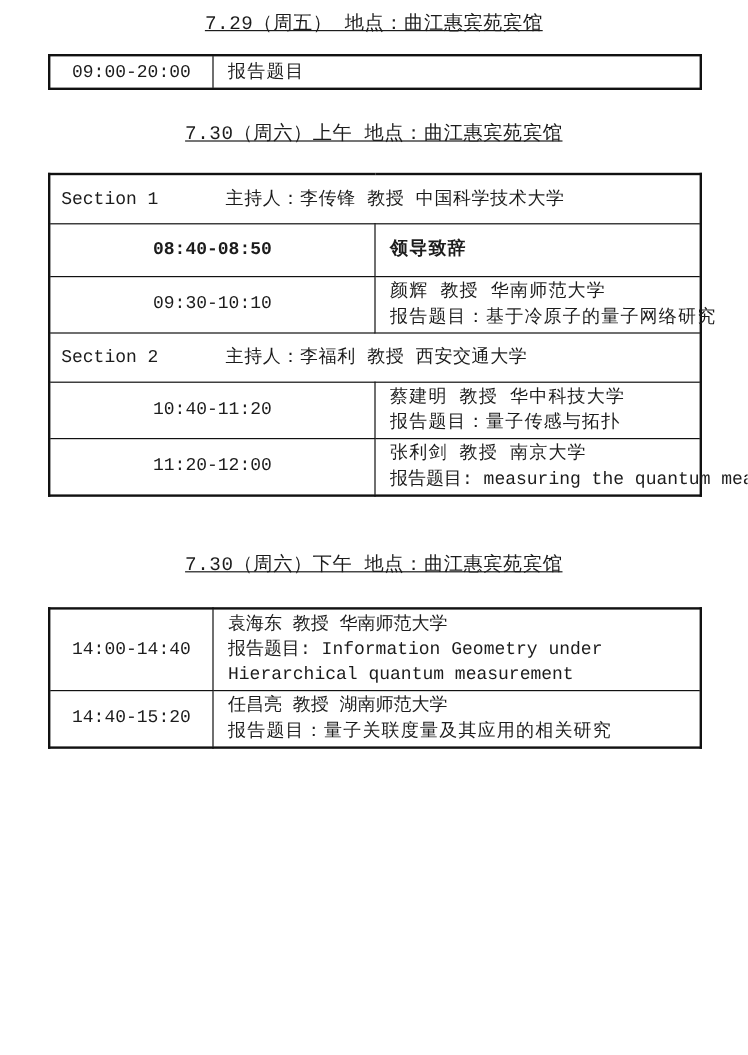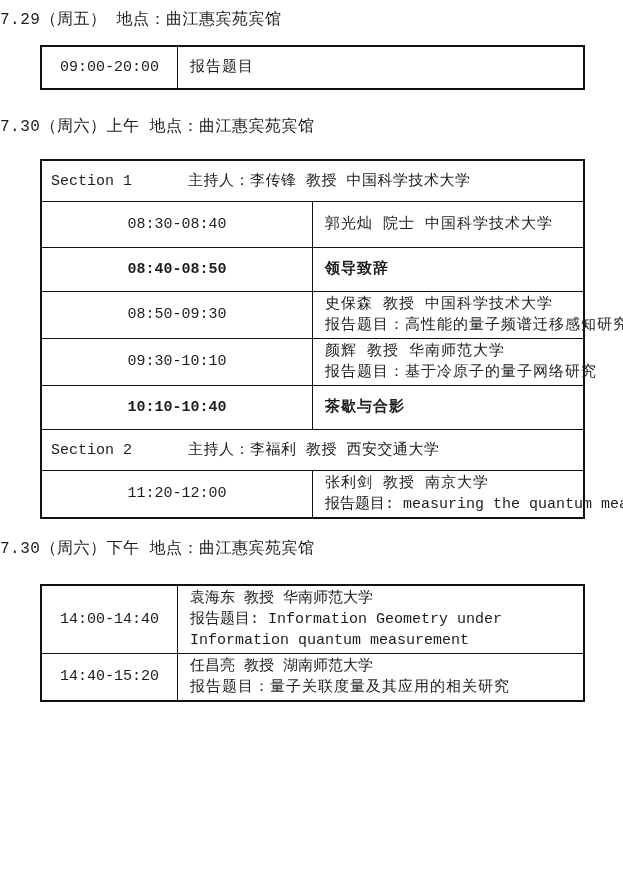--- a/index.html
+++ b/index.html
@@ -3,28 +3,30 @@
 <meta charset="utf-8">
 <style>
   html, body { margin: 0; padding: 0; }
   body {
     width: 623px; height: 879px;
     background: #ffffff;
     color: #1c1c1c;
     font-family: "Liberation Mono", "DejaVu Sans Mono", monospace;
   }
   .heading {
+    text-align: center;
     font-size: 16px;
     line-height: 22px;
     letter-spacing: 0.5px;
     white-space: pre;
+    text-decoration: underline;
   }
   #heading-day1 { padding-top: 9px; }
   #heading-day2am { margin-top: 26px; }
-  #heading-day2pm { margin-top: 19px; }
+  #heading-day2pm { margin-top: 46px; }
 
   table.sched {
     border-collapse: collapse;
     table-layout: fixed;
     width: 545px;
     margin-left: 40px;
     border: 2px solid #111;
   }
   #table-729 { margin-top: 14px; }
   #table-730am { margin-top: 21px; }
@@ -50,21 +52,21 @@
   td.content .line { white-space: nowrap; }
   .tight { letter-spacing: 0; }
 
   tr.section-row td {
     padding-left: 9px;
     letter-spacing: 0.5px;
   }
   .slabel { display: inline-block; width: 137px; letter-spacing: 0; }
 
   tr.h41 { height: 41px; }
-  tr.h43 { height: 43px; }
+  tr.h43 { height: 28px; }
   tr.h44 { height: 44px; font-weight: bold; }
   tr.h46 { height: 46px; }
   tr.h68 { height: 68px; }
 </style>
 </head>
 <body>
 
 <div id="heading-day1" class="heading">7.29（周五） 地点：曲江惠宾苑宾馆</div>
 
 <table id="table-729" class="sched">
@@ -80,55 +82,43 @@
 
 <div id="heading-day2am" class="heading">7.30（周六）上午 地点：曲江惠宾苑宾馆</div>
 
 <table id="table-730am" class="sched">
   <tbody>
       <tr class="section-row h41">
     <td colspan="2">
       <span class="slabel">Section 1</span><span class="chair">主持人：李传锋 教授 中国科学技术大学</span>
     </td>
   </tr>
-  <tr class="h46">
-    <td class="time">08:30-08:40</td>
-    <td class="content">
-      <div class="line">郭光灿 院士 中国科学技术大学</div>
-    </td>
-  </tr>
   <tr class="h44">
     <td class="time">08:40-08:50</td>
     <td class="content">
       <div class="line">领导致辞</div>
-    </td>
-  </tr>
-  <tr class="h46">
-    <td class="time">08:50-09:30</td>
-    <td class="content">
-      <div class="line">史保森 教授 中国科学技术大学</div>
-      <div class="line">报告题目：高性能的量子频谱迁移感知研究</div>
     </td>
   </tr>
   <tr class="h46">
     <td class="time">09:30-10:10</td>
     <td class="content">
       <div class="line">颜辉 教授 华南师范大学</div>
       <div class="line">报告题目：基于冷原子的量子网络研究</div>
     </td>
   </tr>
-  <tr class="h44">
-    <td class="time">10:10-10:40</td>
-    <td class="content">
-      <div class="line">茶歇与合影</div>
-    </td>
-  </tr>
   <tr class="section-row h41">
     <td colspan="2">
       <span class="slabel">Section 2</span><span class="chair">主持人：李福利 教授 西安交通大学</span>
+    </td>
+  </tr>
+  <tr class="h46">
+    <td class="time">10:40-11:20</td>
+    <td class="content">
+      <div class="line">蔡建明 教授 华中科技大学</div>
+      <div class="line">报告题目：量子传感与拓扑</div>
     </td>
   </tr>
   <tr class="h46">
     <td class="time">11:20-12:00</td>
     <td class="content">
       <div class="line">张利剑 教授 南京大学</div>
       <div class="line tight">报告题目: measuring the quantum measurement</div>
     </td>
   </tr>
 </tbody>
@@ -136,21 +126,21 @@
 
 <div id="heading-day2pm" class="heading">7.30（周六）下午 地点：曲江惠宾苑宾馆</div>
 
 <table id="table-730pm" class="sched">
   <tbody>
   <tr class="h68">
     <td class="time">14:00-14:40</td>
     <td class="content">
       <div class="line tight">袁海东 教授 华南师范大学</div>
       <div class="line tight">报告题目: Information Geometry under</div>
-      <div class="line tight">Information quantum measurement</div>
+      <div class="line tight">Hierarchical quantum measurement</div>
     </td>
   </tr>
   <tr class="h46">
     <td class="time">14:40-15:20</td>
     <td class="content">
       <div class="line tight">任昌亮 教授 湖南师范大学</div>
       <div class="line">报告题目：量子关联度量及其应用的相关研究</div>
     </td>
   </tr>
 </tbody>

